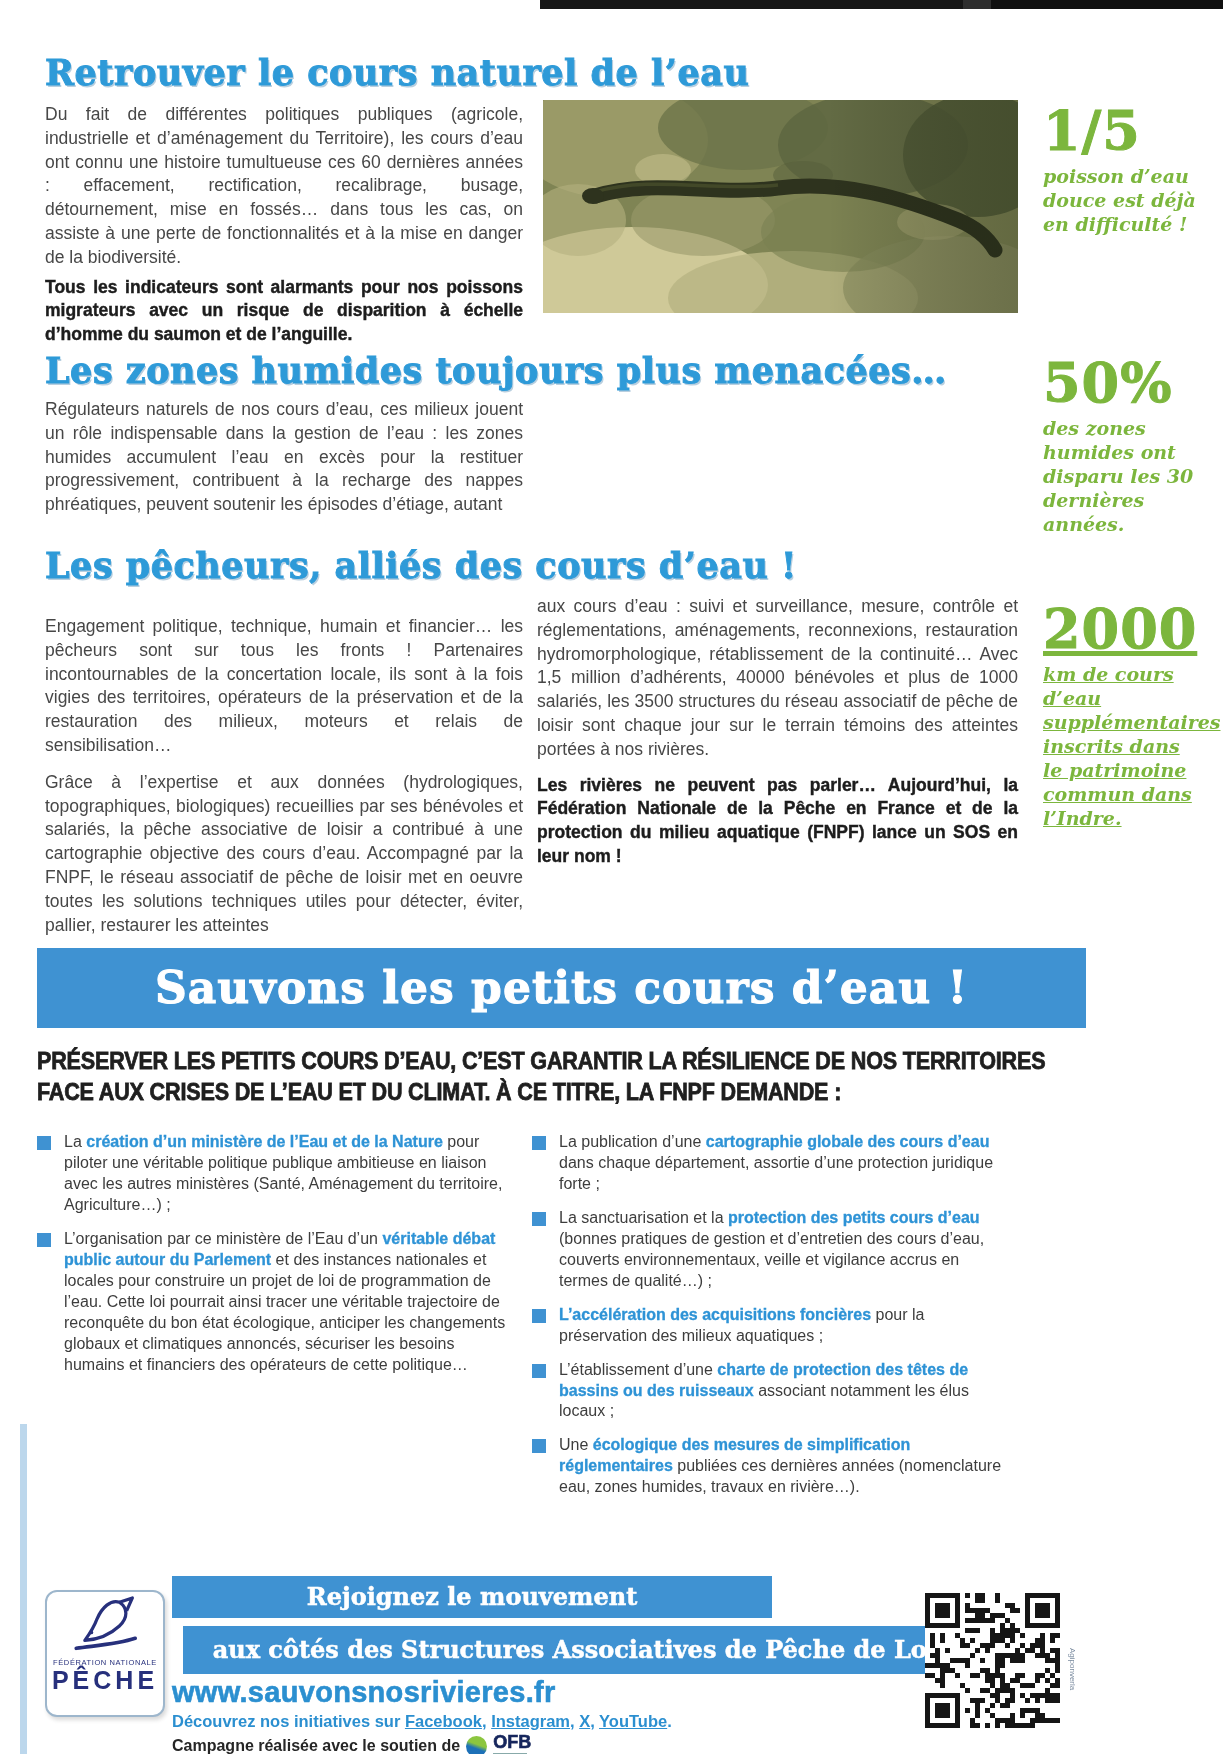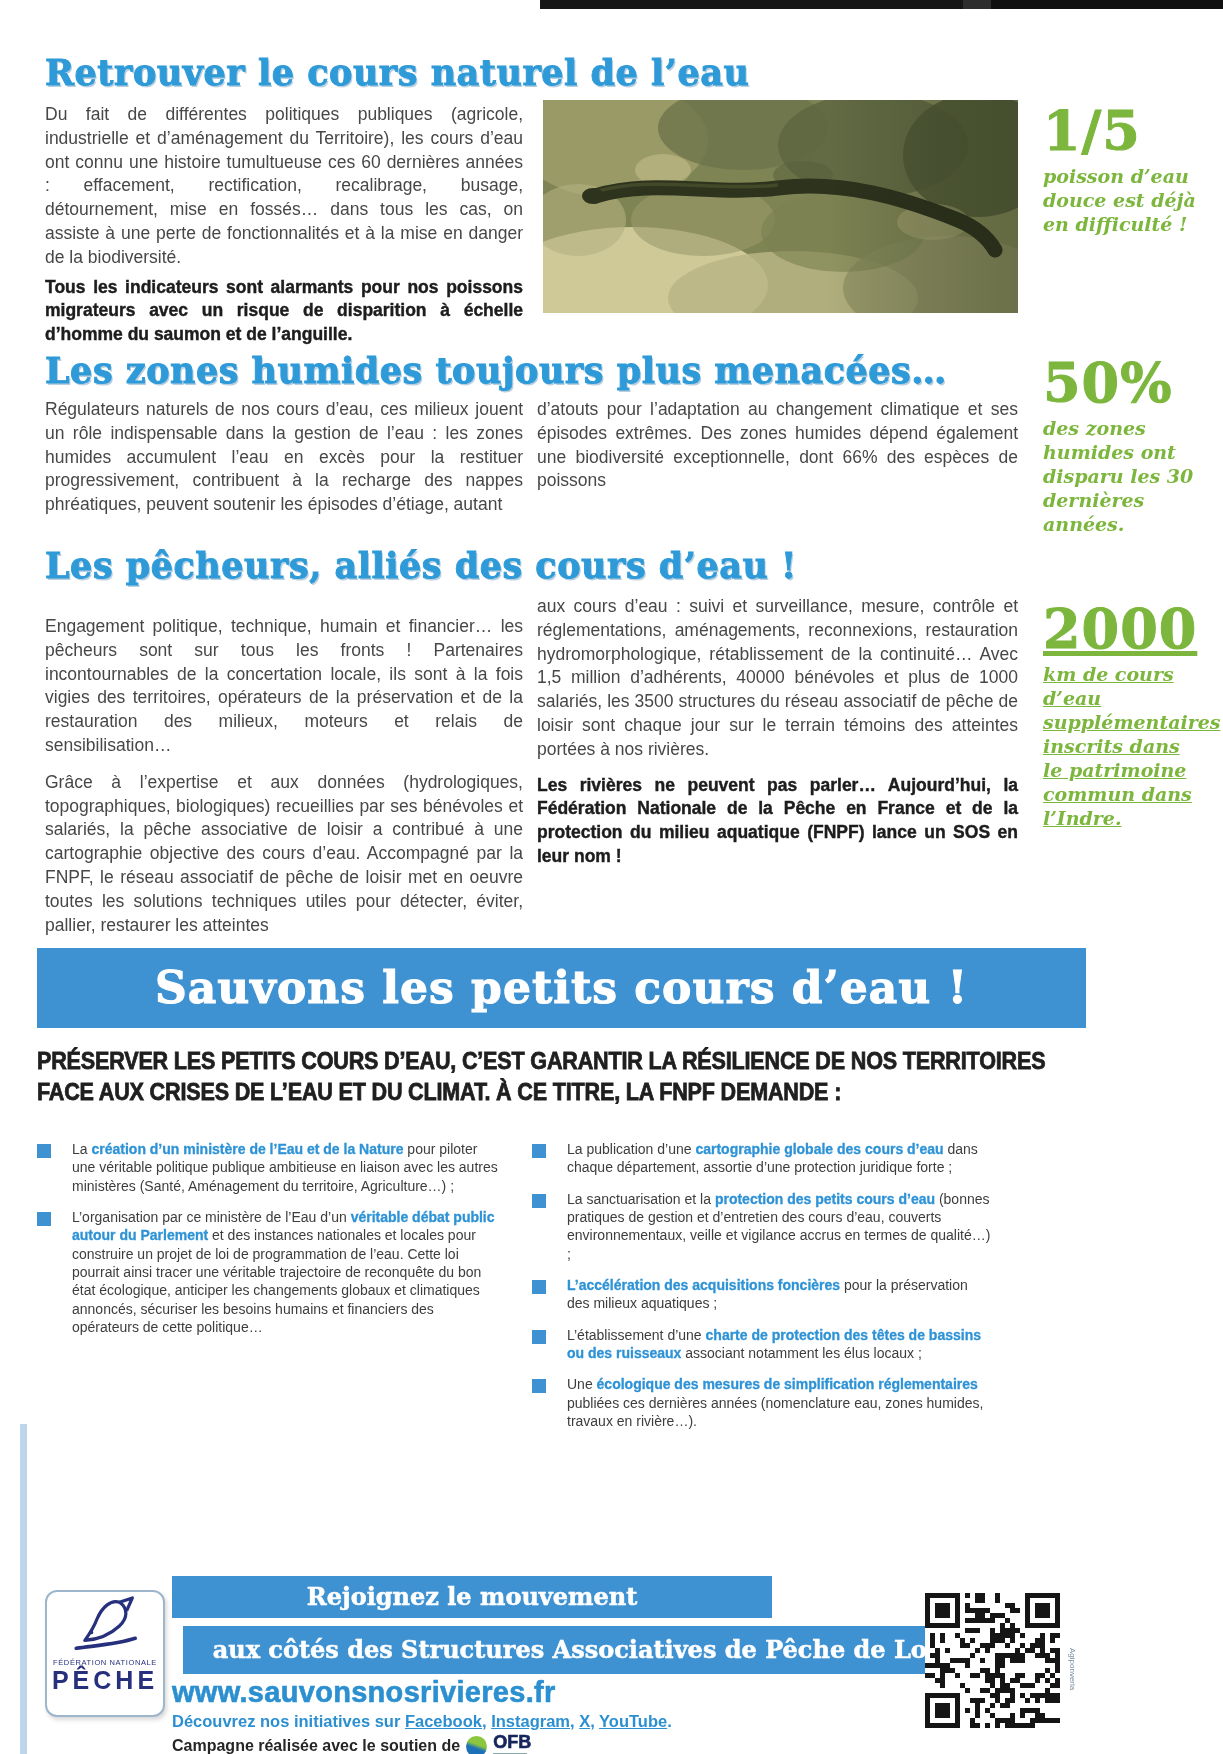--- a/index.html
+++ b/index.html
@@ -39,21 +39,21 @@
     font-family:"DejaVu Serif",serif;font-weight:bold;font-size:44px;
     -webkit-text-stroke:1px #fff;letter-spacing:1px;}
 
   
   .dhead{left:37px;top:1046px;width:1180px;transform:scaleX(.88);transform-origin:left top;
     font-weight:bold;color:#1f1f1f;-webkit-text-stroke:.8px #1f1f1f;
     font-size:24.5px;line-height:1.26;letter-spacing:-.2px;}
   .dcol{width:472px;}
   .demand{position:relative;padding-left:27px;margin-bottom:13px;}
   .demand .sq{position:absolute;left:0;top:4px;width:14px;height:14px;background:#3f92d2;}
-  .demand p{margin:8px;font-size:14px;line-height:1.31;color:#3d3d3d;}
+  .demand p{margin:0;font-size:16px;line-height:1.31;color:#3d3d3d;}
   .bb{color:#2e93d6;font-weight:bold;-webkit-text-stroke:.3px #2e93d6;}
 
   
   .logo-box{left:45px;top:1590px;width:120px;height:127px;background:#fff;
     border:2px solid #9db6cc;border-radius:12px;box-shadow:2px 3px 4px rgba(0,0,0,.15);
     text-align:center;box-sizing:border-box;padding-top:4px;}
   .logo-box .org1{display:block;font-size:7.5px;letter-spacing:.6px;color:#27307c;margin-top:-2px;}
   .logo-box .org2{display:block;font-family:"Liberation Sans",sans-serif;font-weight:bold;
     font-size:25px;letter-spacing:4px;color:#27307c;line-height:1.1;}
   .fbanner{background:#3f92d2;color:#fff;font-family:"DejaVu Serif",serif;font-weight:bold;
@@ -126,23 +126,20 @@
 
   <div class="abs stat" style="left:1043px;top:104px;">
     <div class="v">1/5</div>
     <div class="c">poisson d’eau douce est déjà en difficulté !</div>
   </div>
 
   <div class="abs h-slab" style="left:45px;top:350px;">Les zones humides toujours plus menacées…</div>
 
   <div class="abs col" style="left:45px;top:398px;width:478px;">
     <p>Régulateurs naturels de nos cours d’eau, ces milieux jouent un rôle indispensable dans la gestion de l’eau : les zones humides accumulent l’eau en excès pour la restituer progressivement, contribuent à la recharge des nappes phréatiques, peuvent soutenir les épisodes d’étiage, autant</p>
-  </div>
-  <div class="abs col" style="left:537px;top:398px;width:481px;">
-    <p>d’atouts pour l’adaptation au changement climatique et ses épisodes extrêmes. Des zones humides dépend également une biodiversité exceptionnelle, dont 66% des espèces de poissons</p>
   </div>
 
   <div class="abs stat" style="left:1043px;top:356px;">
     <div class="v">50%</div>
     <div class="c">des zones humides ont disparu les 30 dernières années.</div>
   </div>
 
   <div class="abs h-slab" style="left:45px;top:545px;">Les pêcheurs, alliés des cours d’eau !</div>
 
   <div class="abs col" style="left:45px;top:595px;width:478px;margin-top:20px;">

